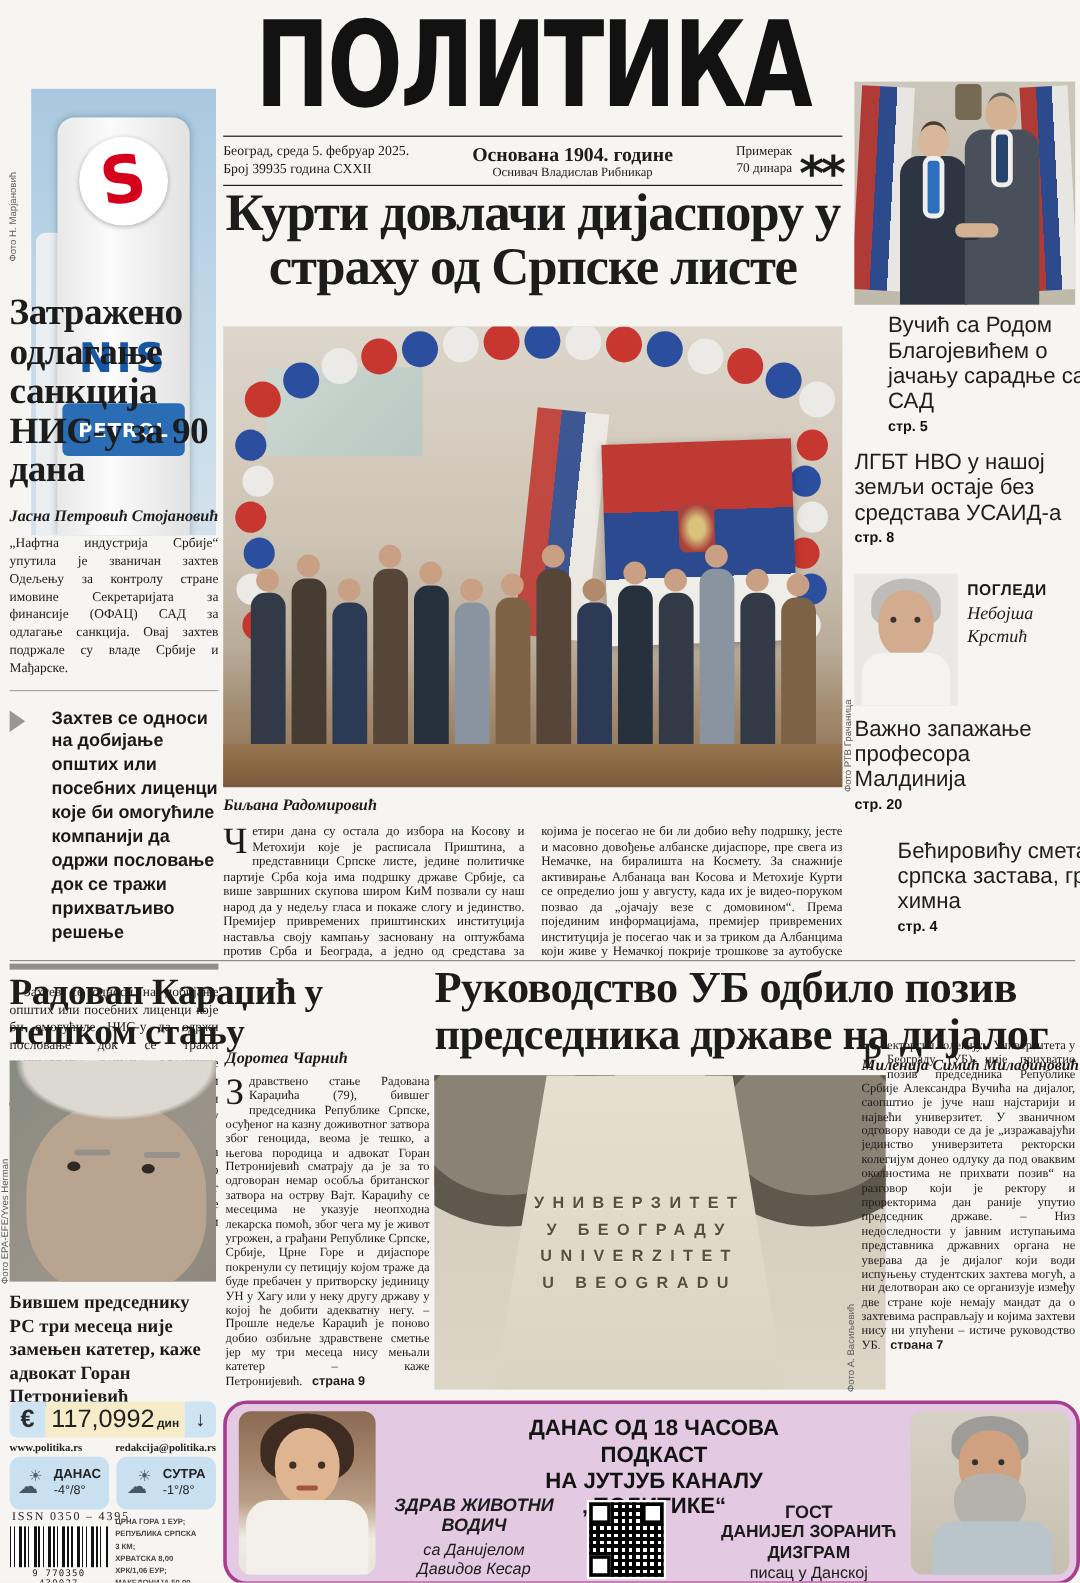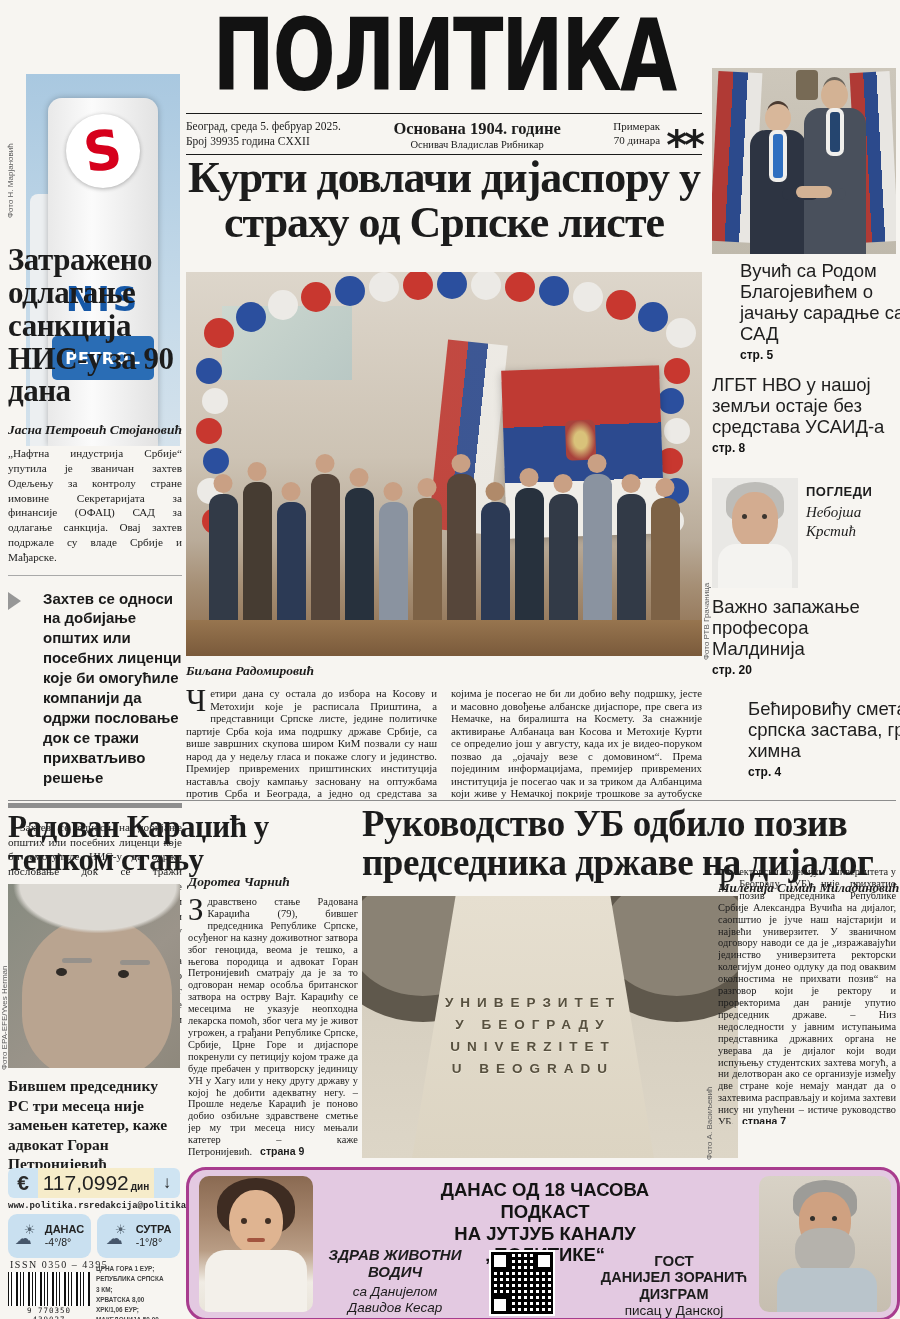--- a/index.html
+++ b/index.html
@@ -103,21 +103,21 @@
   .engraving{position:absolute;left:40px;top:96px;width:262px;text-align:center;font-family:"Liberation Sans",sans-serif;color:#57503f;font-weight:700;}
   .engraving div{letter-spacing:7px;font-size:13.5px;line-height:22px;text-shadow:0 1px 0 #efe9da;}
   .ub-byline{left:718px;top:880px;font-style:italic;font-size:13px;font-weight:600;}
   .ub-body{left:718px;top:866px;width:178px;height:258px;font-size:10.4px;line-height:11.9px;text-align:justify;overflow:hidden;}
   
   .rate{left:8px;top:1168px;width:172px;height:30px;display:flex;font-family:"Liberation Sans",sans-serif;}
   .rate .eur{flex:0 0 30px;background:#cfe4f2;border-radius:6px 0 0 6px;display:flex;align-items:center;justify-content:center;font-size:21px;font-weight:700;color:#2b2b2b;}
   .rate .val{flex:1;background:#f6ecca;display:flex;align-items:center;justify-content:center;font-size:21px;color:#222;gap:2px;}
   .rate .unit{font-size:10px;font-weight:700;align-self:center;transform:translateY(3px);}
   .rate .arr{flex:0 0 26px;background:#cfe4f2;border-radius:0 6px 6px 0;display:flex;align-items:center;justify-content:center;font-size:17px;font-weight:700;}
-  .sites{left:8px;top:1201px;width:172px;display:flex;justify-content:space-between;font-family:Liberation Mono, monospace;font-size:9px;font-weight:700;color:#222;}
+  .sites{left:8px;top:1201px;width:172px;display:flex;justify-content:space-between;font-family:Liberation Serif, serif;font-size:9px;font-weight:700;color:#222;}
   .weather{left:8px;top:1214px;width:172px;display:flex;justify-content:space-between;}
   .wbox{width:83px;height:44px;background:#c9e0f0;border-radius:9px;display:flex;align-items:center;justify-content:center;gap:4px;}
   .wicon{position:relative;width:26px;height:22px;}
   .wicon .sun{position:absolute;left:9px;top:-3px;font-size:13px;color:#53626f;}
   .wicon .cloud{position:absolute;left:0;top:3px;font-size:17px;color:#46566a;}
   .wtxt{font-family:"Liberation Sans",sans-serif;font-size:10.5px;line-height:1.25;color:#222;}
   .wtxt b{font-size:11px;}
   .issn{left:10px;top:1259px;font-size:10px;letter-spacing:1.5px;color:#222;}
   .barcode{left:8px;top:1272px;width:82px;height:34px;background:repeating-linear-gradient(90deg,#111 0 1.5px,#fff 1.5px 3.5px,#111 3.5px 4.5px,#fff 4.5px 8px,#111 8px 10.5px,#fff 10.5px 12px);}
   .bdigits{left:8px;top:1306px;width:82px;text-align:center;font-family:"DejaVu Sans Mono",monospace;font-size:7.5px;letter-spacing:1px;color:#222;}

